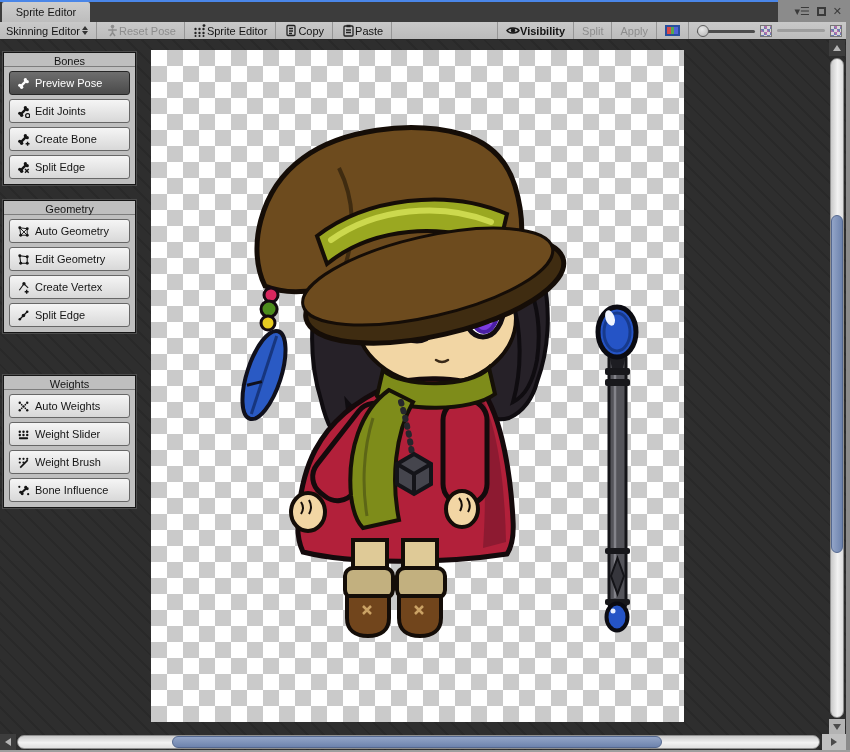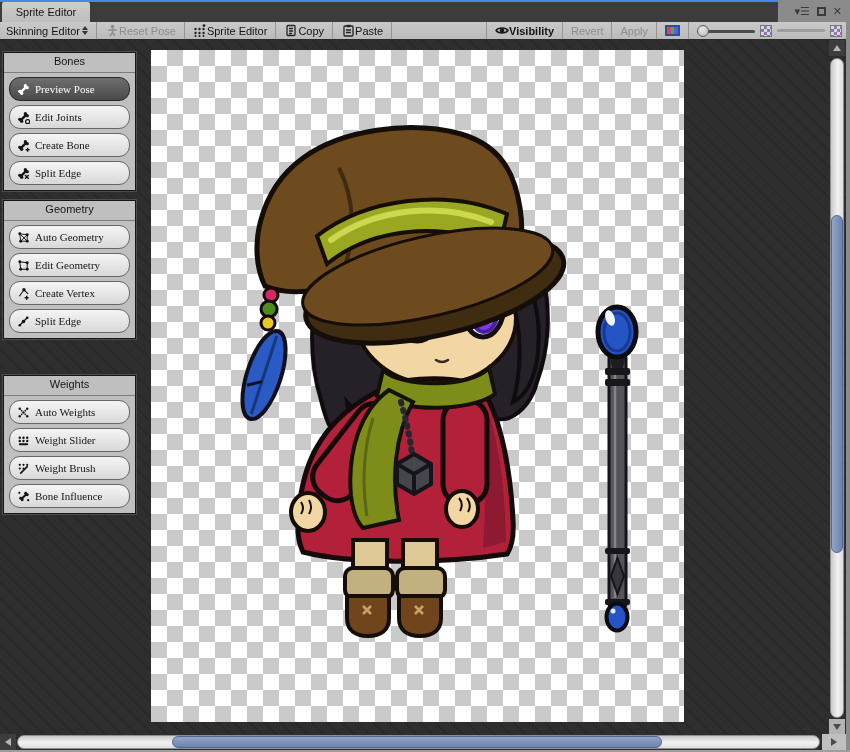--- a/index.html
+++ b/index.html
@@ -43,25 +43,25 @@
     background-size:6px 6px; background-position:0 0,3px 3px; }
   .sliderzone { display:flex; align-items:center; gap:5px; padding:0 8px; border-left:1px solid #969696; }
   .slider1 { position:relative; width:58px; height:12px; }
   .slider1 .track { position:absolute; left:0; right:0; top:5px; height:3px; background:#4c4c4c; border-radius:2px; }
   .slider1 .handle { position:absolute; left:0; top:0; width:12px; height:12px; border-radius:50%;
      background:radial-gradient(circle at 40% 35%,#e8e8e8,#b5b5b5); border:1px solid #5e5e5e; }
   .slider2 { width:48px; height:3px; background:#9d9d9d; border-radius:2px; }
 
   
   .panel { position:absolute; left:3px; width:133px; background:#bfbfbf; border:1px solid #161616; box-shadow:0 0 0 1px #4d4d4d; }
-  .panel-title { height:20px; line-height:16px; text-align:center; color:#141414; border-bottom:1px solid #7d7d7d; }
+  .panel-title { height:14px; line-height:16px; text-align:center; color:#141414; border-bottom:1px solid #7d7d7d; }
   .panel-body { padding:4px 5px 1px 5px; }
   .tool-btn { width:100%; height:24px; margin-bottom:4px; display:flex; align-items:center; gap:5px; padding:0 6px;
-    border:1px solid #676767; border-radius:11px; background:linear-gradient(#f5f5f5,#d8d8d8);
-    font-family:Liberation Serif, serif; font-size:11px; color:#141414; cursor:default; }
+    border:1px solid #676767; border-radius:3px; background:linear-gradient(#f5f5f5,#d8d8d8);
+    font-family:Liberation Sans, sans-serif; font-size:11px; color:#141414; cursor:default; }
   .tool-btn.active { background:linear-gradient(#6e6e6e,#4a4a4a); border-color:#262626; color:#fff; }
   .btn-icon { width:14px; height:14px; display:inline-flex; align-items:center; justify-content:center; color:inherit; flex:0 0 14px; }
 
   
   .canvas { position:absolute; left:151px; top:50px; width:533px; height:672px; background-color:#fff;
     background-image:
       linear-gradient(45deg,#cacaca 25%,transparent 25%,transparent 75%,#cacaca 75%),
       linear-gradient(45deg,#cacaca 25%,transparent 25%,transparent 75%,#cacaca 75%);
     background-size:32px 32px; background-position:0 0,16px 16px; }
   .canvas svg { position:absolute; inset:0; }
@@ -168,21 +168,21 @@
       <div class="tbtn">
         <span class="btn-icon">
           <svg width="14" height="11" viewBox="0 0 14 11">
               <path d="M1,5.5 C3.2,2.2 10.8,2.2 13,5.5 C10.8,8.8 3.2,8.8 1,5.5 Z" fill="none" stroke="#1a1a1a" stroke-width="1.4"></path>
               <circle cx="7" cy="5.5" r="2.2" fill="#1a1a1a"></circle>
             </svg>
         </span>
         <span style="font-weight:bold;">Visibility</span>
       </div>
       <div class="tbtn disabled">
-        <span>Revert</span>
+        <span>Split</span>
       </div>
       <div class="tbtn disabled">
         <span>Apply</span>
       </div>
       <div class="tbtn">
         <span class="swatch">
             <b style="background:#d84a4a"></b>
             <b style="background:#52a852"></b>
             <b style="background:#5262d8"></b>
           </span>

